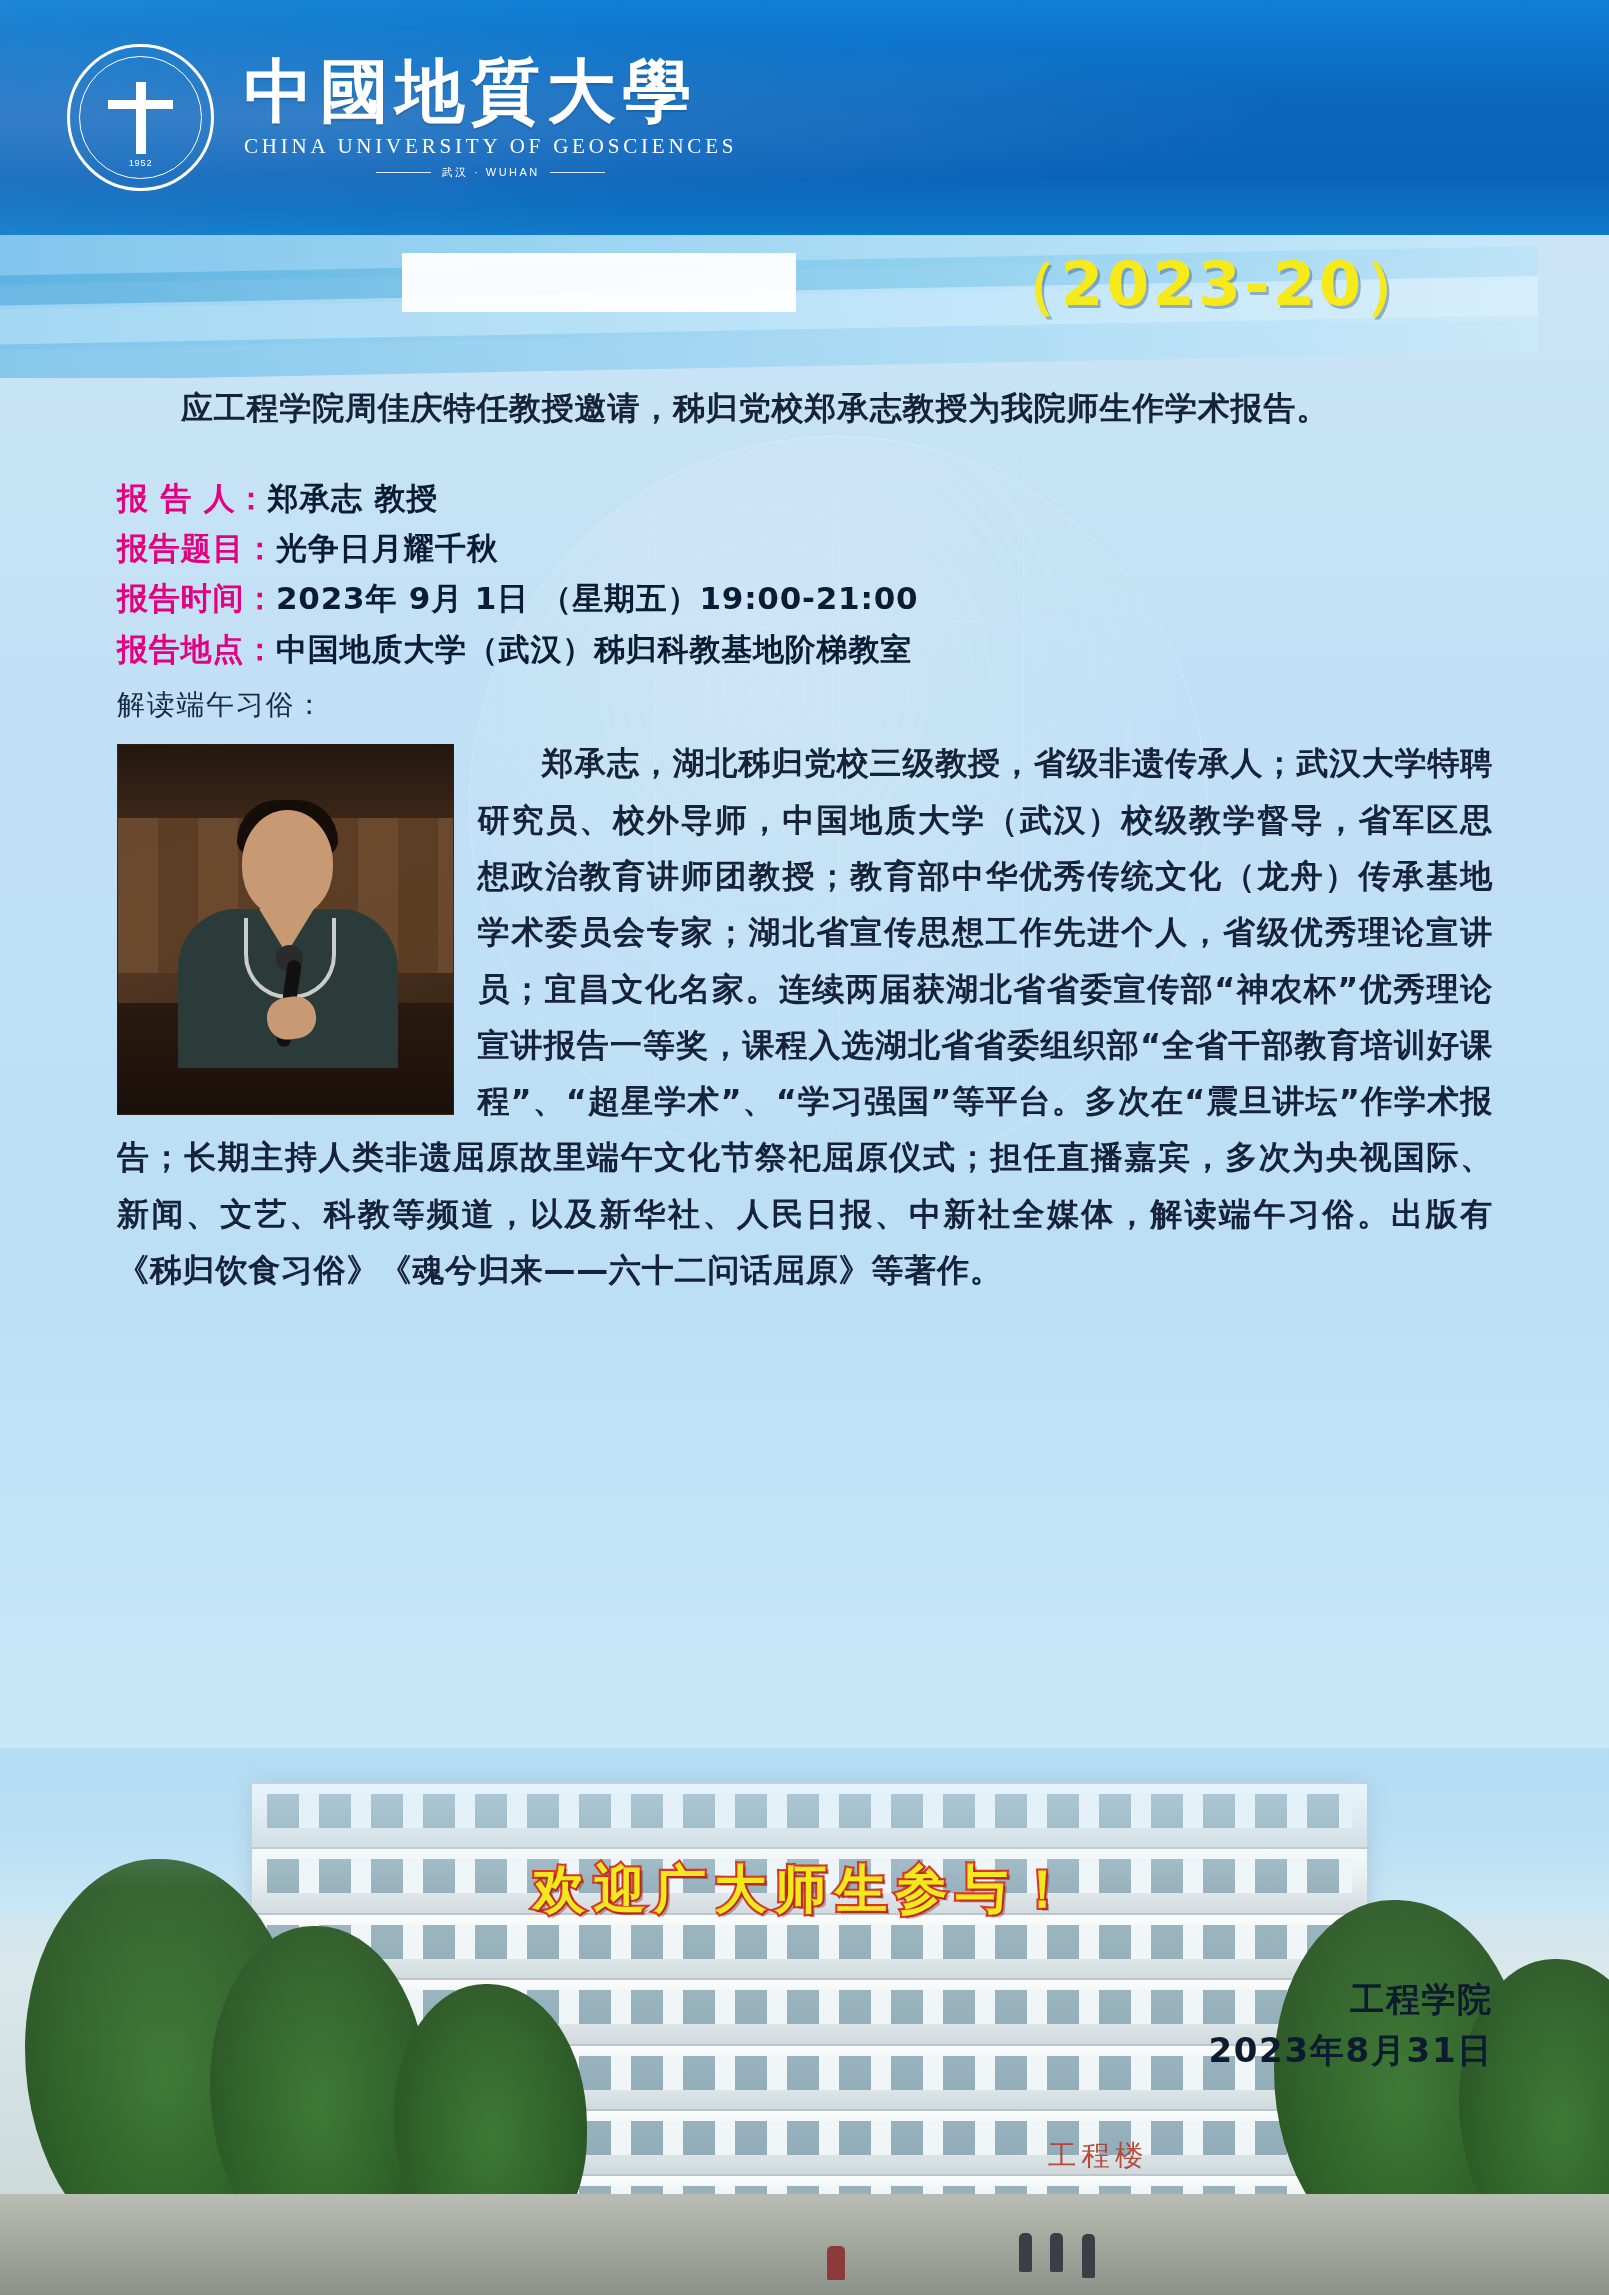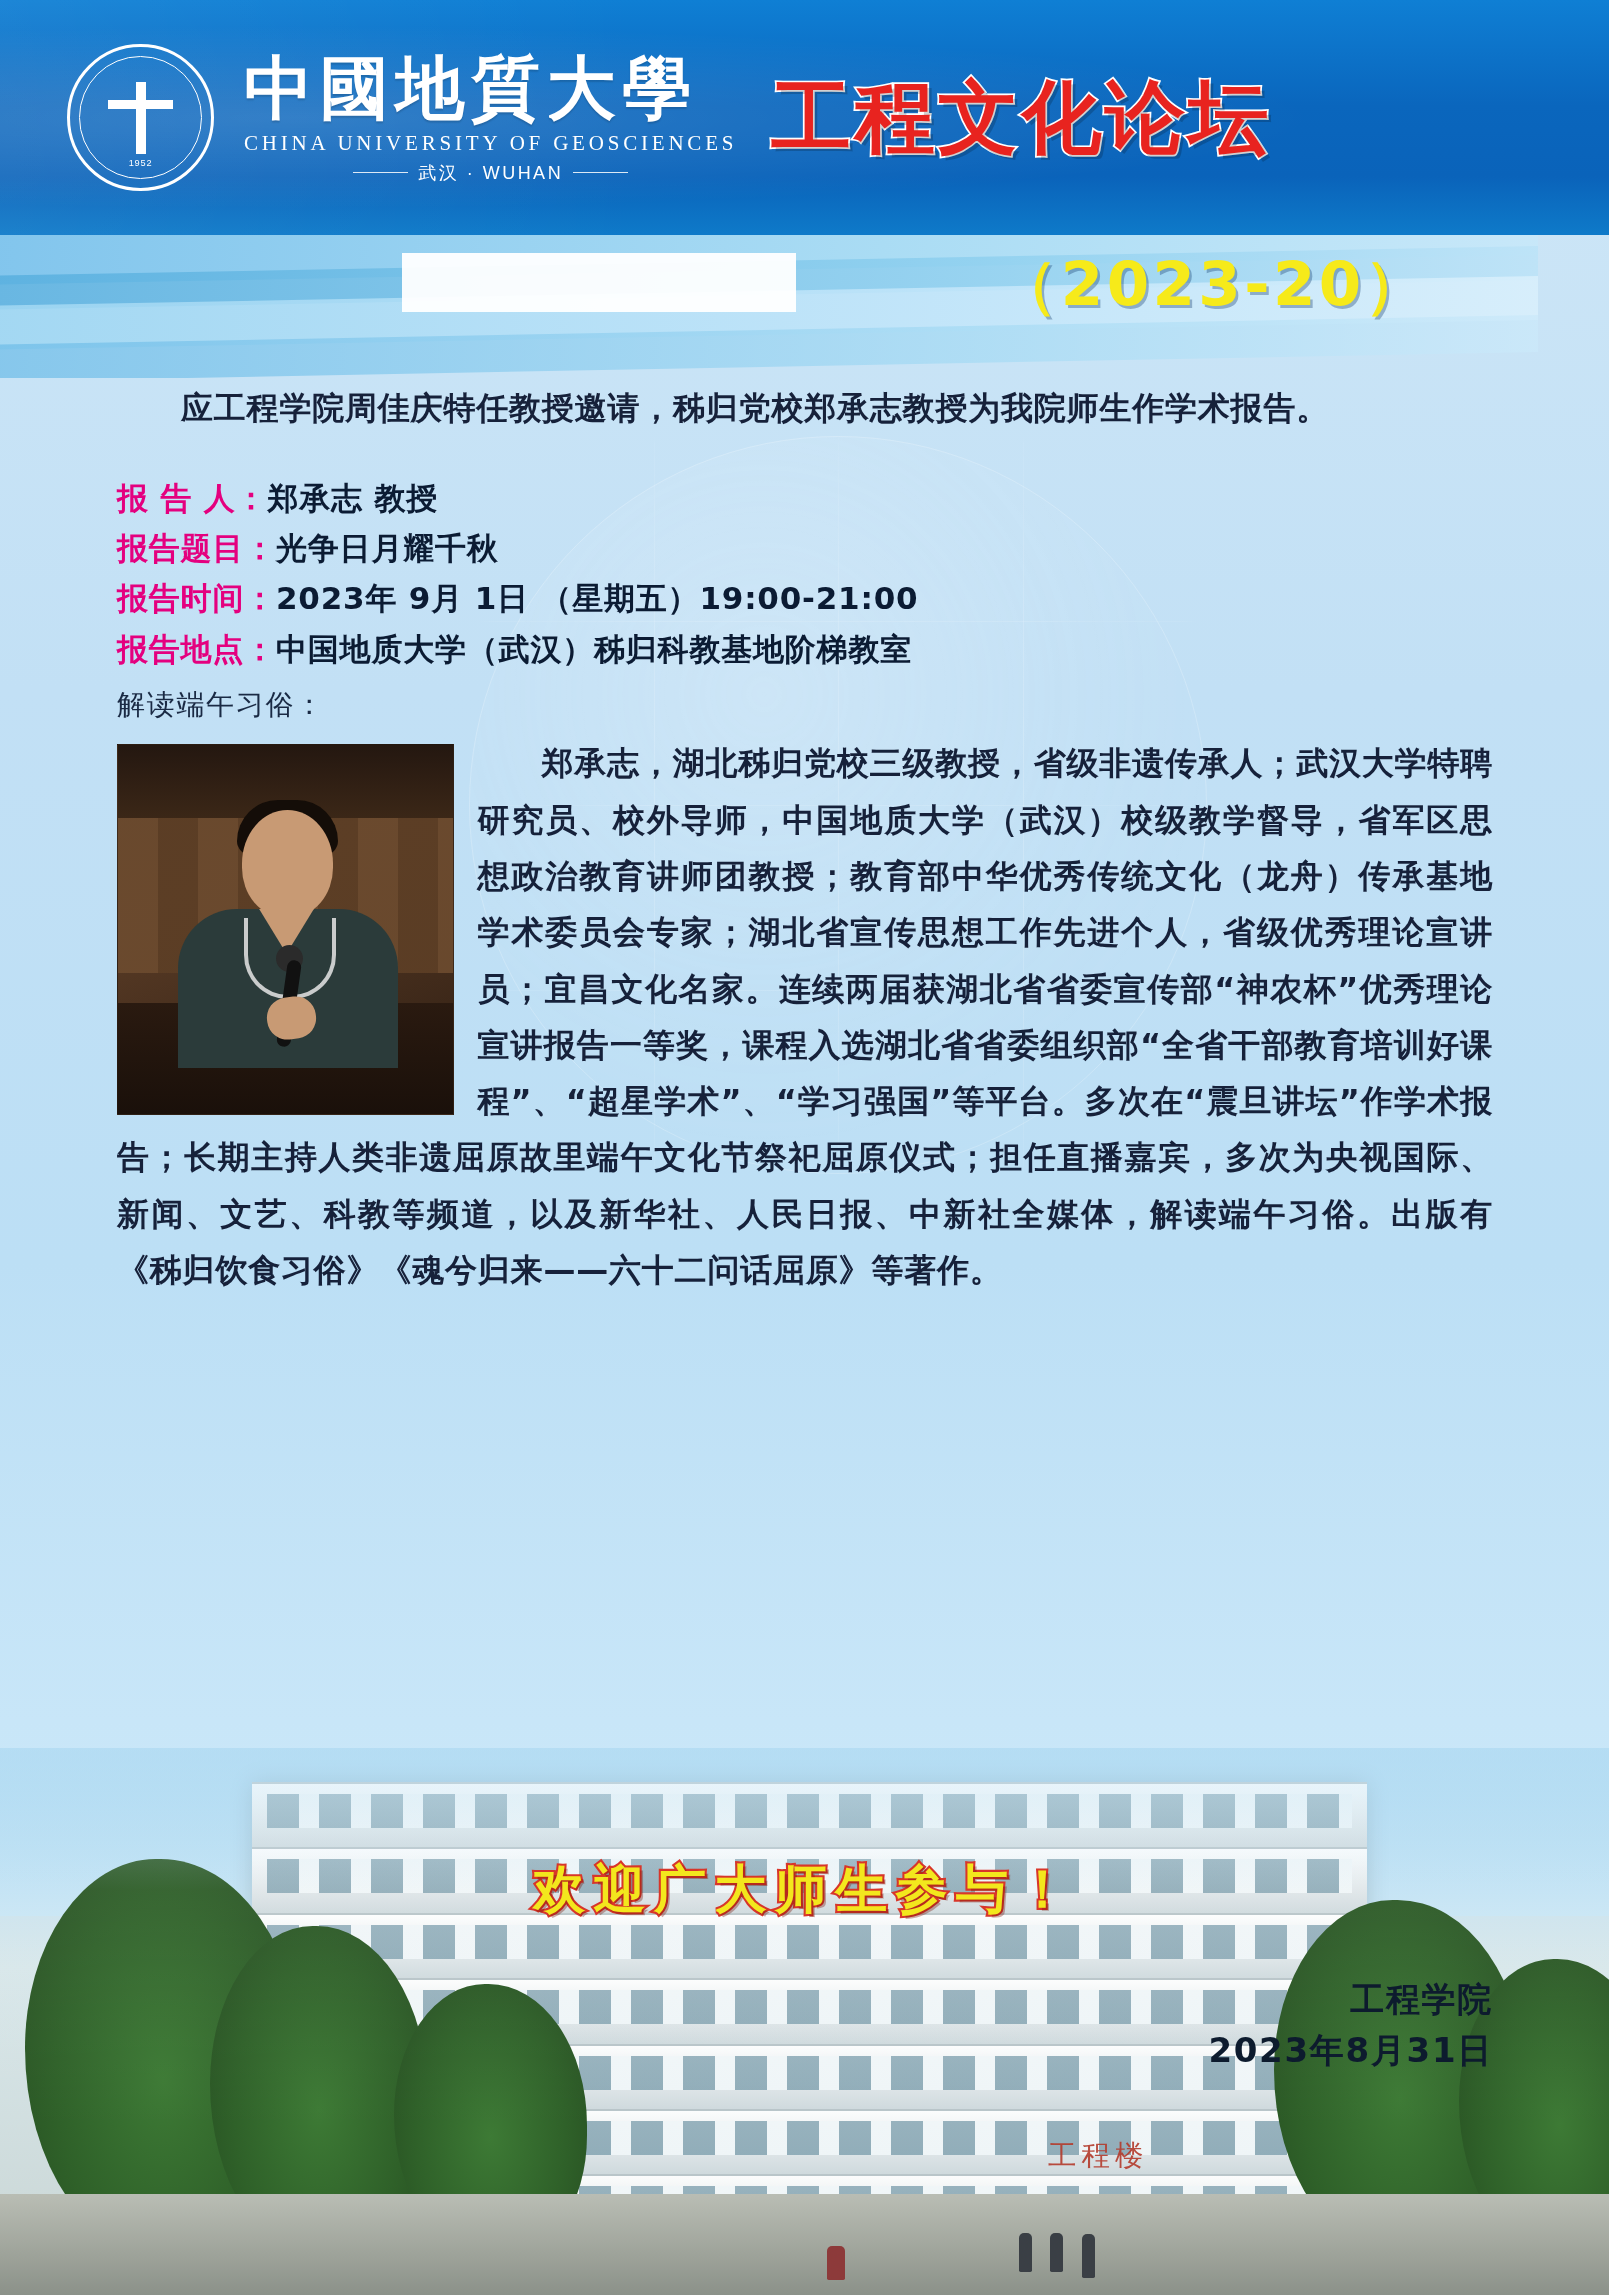--- a/index.html
+++ b/index.html
@@ -115,21 +115,21 @@
     justify-content: center;
     margin-top: 10px;
     gap: 10px;
   }
   .univ-sub-wrap .bar {
     width: 55px;
     height: 0.8px;
     background: rgba(255,255,255,0.85);
   }
   .univ-sub {
-    font-size: 18px;
+    font-size: 11px;
     letter-spacing: 2.5px;
     line-height: 1;
     white-space: nowrap;
   }
   .forum-title {
     margin-left: 34px;
     font-size: 80px;
     font-weight: bold;
     letter-spacing: 3.4px;
     color: #e8231f;
@@ -476,21 +476,20 @@
       </div>
       <div class="univ-block">
         <div class="univ-cn">中國地質大學</div>
         <div class="univ-en">CHINA UNIVERSITY OF GEOSCIENCES</div>
         <div class="univ-sub-wrap">
           <span class="bar"></span>
           <span class="univ-sub">武汉 · WUHAN</span>
           <span class="bar"></span>
         </div>
       </div>
-      <div class="forum-title">工程文化论坛</div>
     </div>
   </div>
 
   <div class="ribbon">
     <div class="ribbon-stripe rs1"></div>
     <div class="ribbon-stripe rs2"></div>
     <div class="ribbon-stripe rs3"></div>
     <div class="ribbon-stripe rs4"></div>
     <div class="ribbon-white"></div>
     <div class="issue-no">（2023-20）</div>

